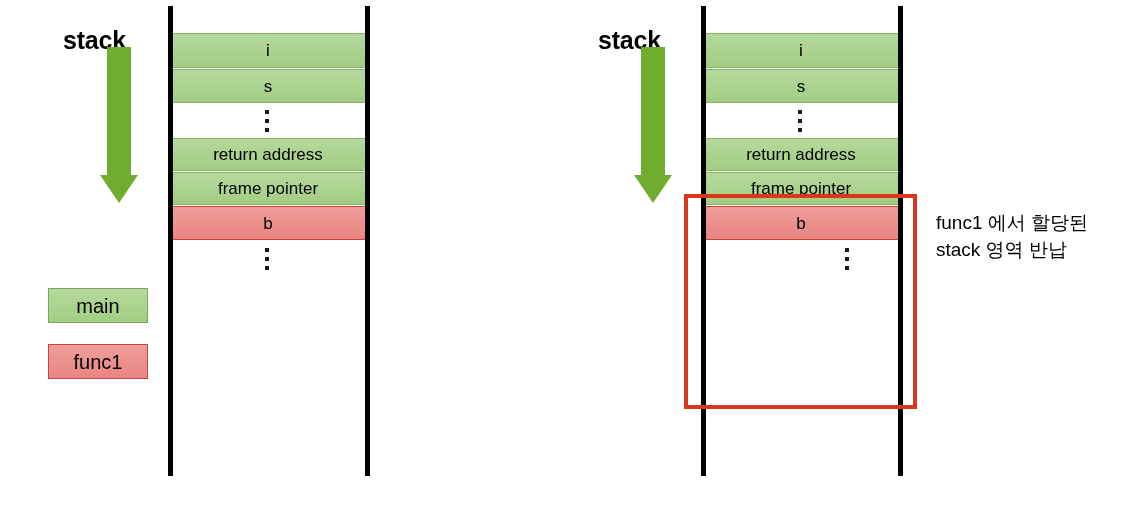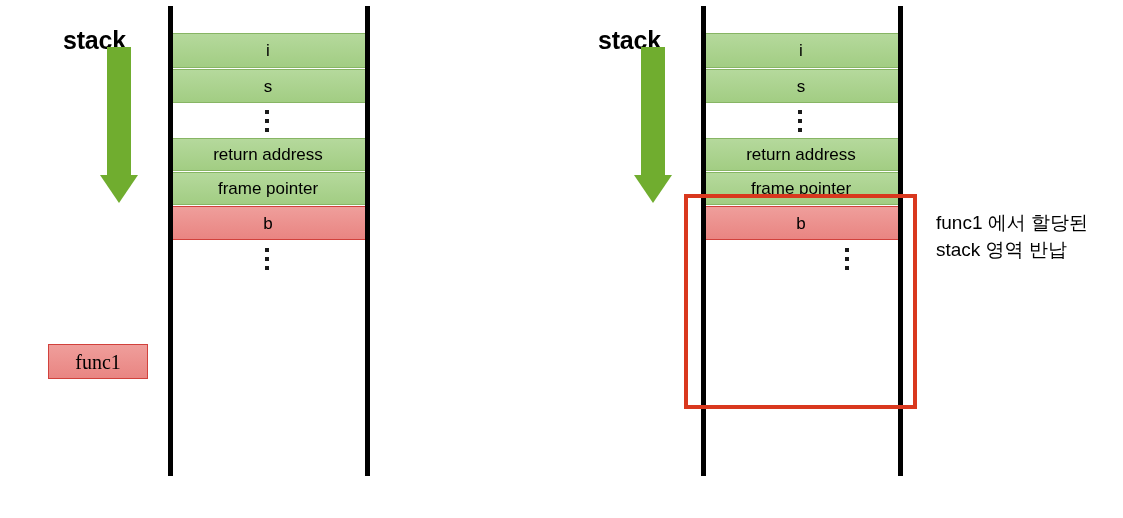--- a/index.html
+++ b/index.html
@@ -191,21 +191,24 @@
   <div class="cell red" style="left:170px; top:206px; width:196px; height:34px;">
     <span class="cell-text">b</span>
   </div>
 
   <div class="vdots" style="left:264px; top:248px; height:22px;">
       <i></i>
       <i></i>
       <i></i>
     </div>
 
-  <div class="legend-box red" style="left:48px; top:344px; width:100px; height:35px;font-family:Liberation Serif, serif;">
+  <div class="legend-box green" style="left:48px; top:288px; width:100px; height:35px;">
+    <span>main</span>
+  </div>
+  <div class="legend-box red" style="left:48px; top:344px; width:100px; height:35px;">
     <span>func1</span>
   </div>
 
   <div class="abs stack-label" style="left:598px; top:14px;">stack</div>
 
   <div class="arrow" style="left:634px; top:47px; width:38px; height:156px;">
     <div class="shaft" style="height:128px;"></div>
     <div class="head" style="top:128px;"></div>
   </div>
 

